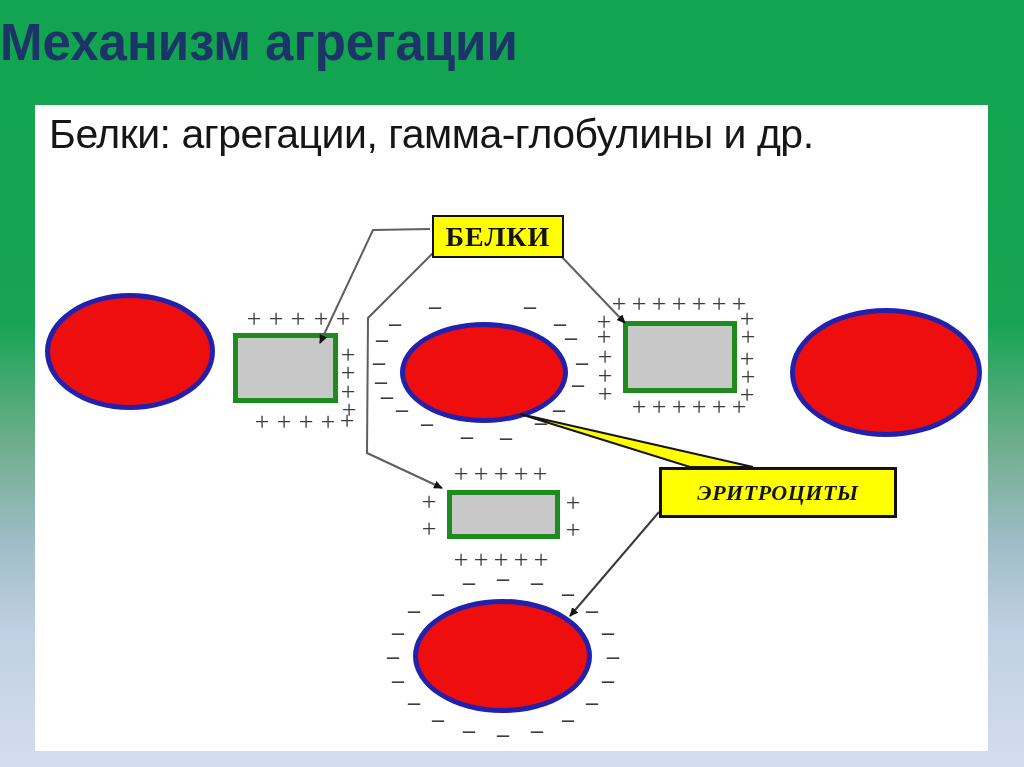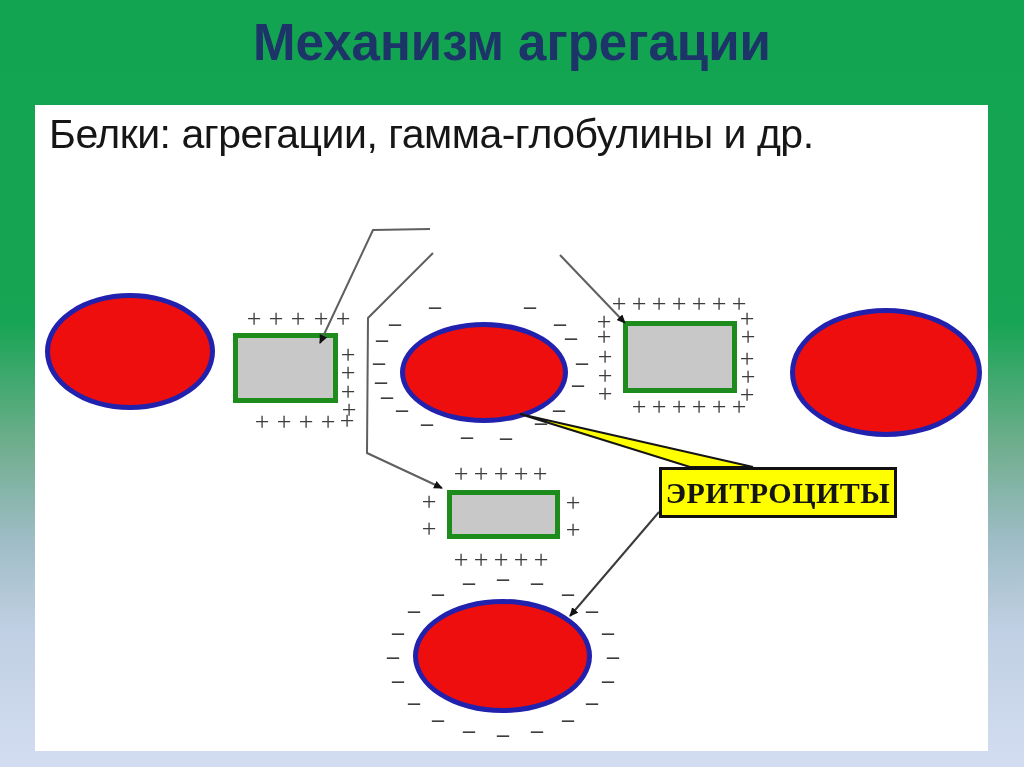--- a/index.html
+++ b/index.html
@@ -9,21 +9,21 @@
     background: linear-gradient(180deg,
       var(--background-top-green,#12a451) 0%,
       #17a454 42%,
       #6fae8d 58%,
       #9dbcc4 70%,
       #c0cfe3 82%,
       var(--background-bottom-blue,#d3ddf1) 100%);
   }
   .slide-title {
     position:absolute; top:13px; left:0; width:100%;
-    text-align:center; font-size:51px; font-weight:bold;
+    text-align:left; font-size:51px; font-weight:bold;
     color: var(--title-text,#1c3468); letter-spacing:0px;
   }
   .panel {
     position:absolute; left:35px; top:105px; width:953px; height:646px;
     background: var(--panel-background,#ffffff);
   }
   .heading {
     position:absolute; left:14px; top:6px; white-space:nowrap;
     font-size:41px; color:#161616; letter-spacing:-0.5px;
   }
@@ -45,21 +45,21 @@
   .protein-right  { left:588px; top:216px; width:114px; height:72px; }
   .protein-middle { left:412px; top:385px; width:113px; height:49px; }
   .overlay-svg { position:absolute; left:0; top:0; width:953px; height:646px; pointer-events:none; }
   .callout {
     position:absolute; display:flex; align-items:center; justify-content:center;
     background: var(--callout-fill,#ffff00);
     border:2px solid var(--callout-border,#111111);
     font-family:"Liberation Serif", serif; font-weight:bold; color:#141414;
   }
   .callout-proteins     { left:397px; top:110px; width:128px; height:39px; font-size:28px; letter-spacing:1px; }
-  .callout-erythrocytes { left:624px; top:362px; width:232px; height:45px; font-size:30px; border-width:3px; letter-spacing:0.5px; }
+  .callout-erythrocytes { left:624px; top:362px; width:232px; height:45px; font-size:22px; border-width:3px; letter-spacing:0.5px;font-style:italic; }
   .marks-layer { position:absolute; left:0; top:0; width:953px; height:646px; pointer-events:none; }
   .pm {
     position:absolute; transform:translate(-50%,-50%);
     font-family:"Liberation Serif", serif; color: var(--charge-mark,#3c3c3c);
     line-height:1;
   }
   .pm.plus  { font-size:26px; }
   .pm.minus { font-size:24px; font-weight:bold; }
 </style>
 </head>
@@ -86,20 +86,23 @@
           <path d="M0,0 L9,4 L0,8 z" fill="#111111"></path>
         </marker>
       </defs>
       <polygon points="485,309 655,362 718,362" fill="#ffff00" stroke="#151515" stroke-width="2"></polygon>
       <polyline points="395,124 338,125 285,238" fill="none" stroke="#5f5f5f" stroke-width="2" marker-end="url(#arw)"></polyline>
       <polyline points="398,148 333,213 332,348 407,383" fill="none" stroke="#5f5f5f" stroke-width="2" marker-end="url(#arw)"></polyline>
       <polyline points="525,150 590,218" fill="none" stroke="#5f5f5f" stroke-width="2" marker-end="url(#arw)"></polyline>
       <polyline points="624,407 535,511" fill="none" stroke="#3a3a3a" stroke-width="2" marker-end="url(#arw)"></polyline>
     </svg>
 
+    <div class="callout callout-proteins">
+      <span>БЕЛКИ</span>
+    </div>
     <div class="callout callout-erythrocytes">
       <span>ЭРИТРОЦИТЫ</span>
     </div>
 
     <div class="marks-layer">
         <span class="pm plus" style="left: 219px; top: 214px;">+</span>
         <span class="pm plus" style="left: 241px; top: 214px;">+</span>
         <span class="pm plus" style="left: 263px; top: 214px;">+</span>
         <span class="pm plus" style="left: 286px; top: 214px;">+</span>
         <span class="pm plus" style="left: 308px; top: 214px;">+</span>

